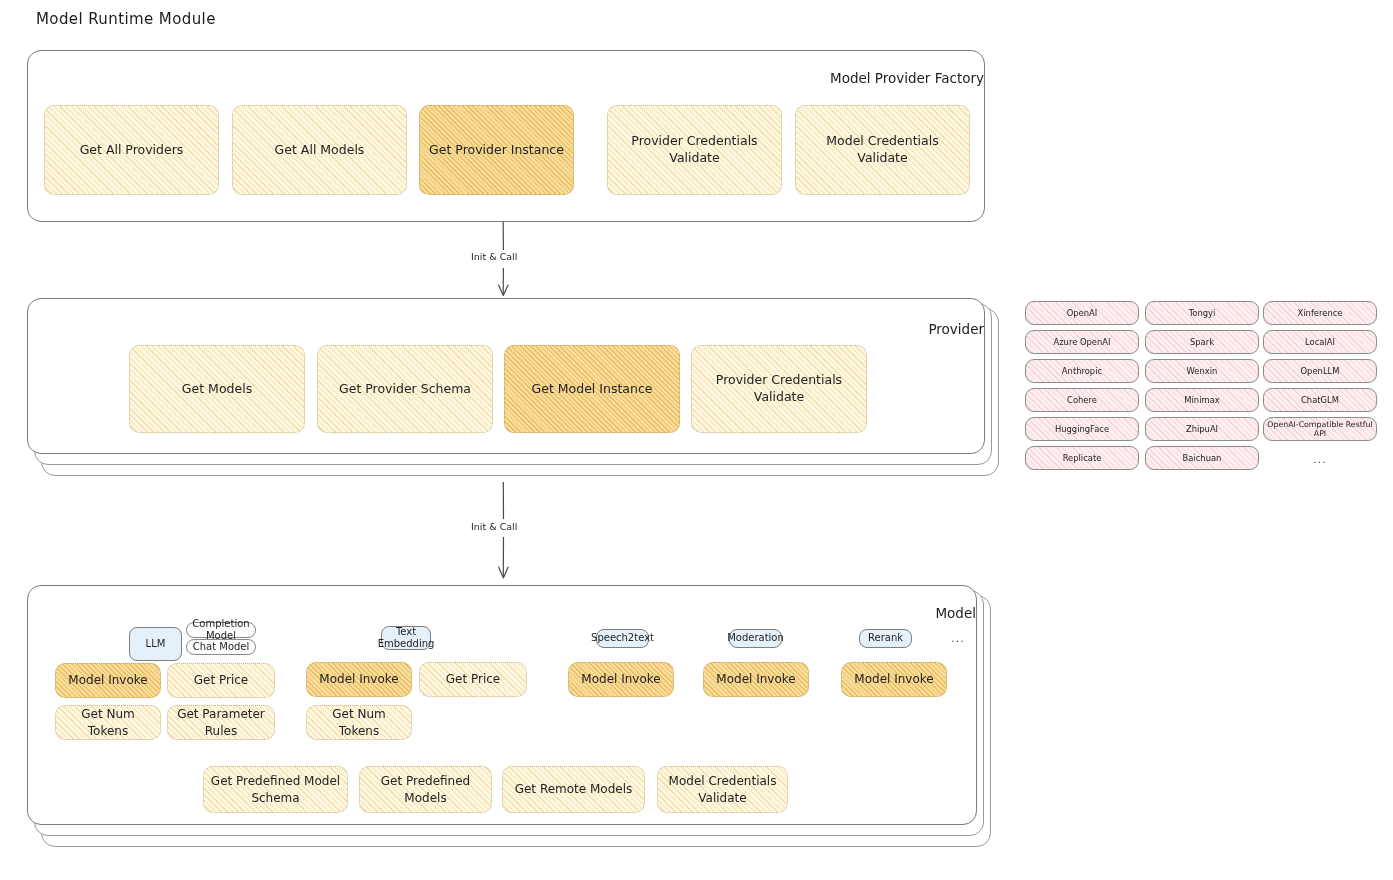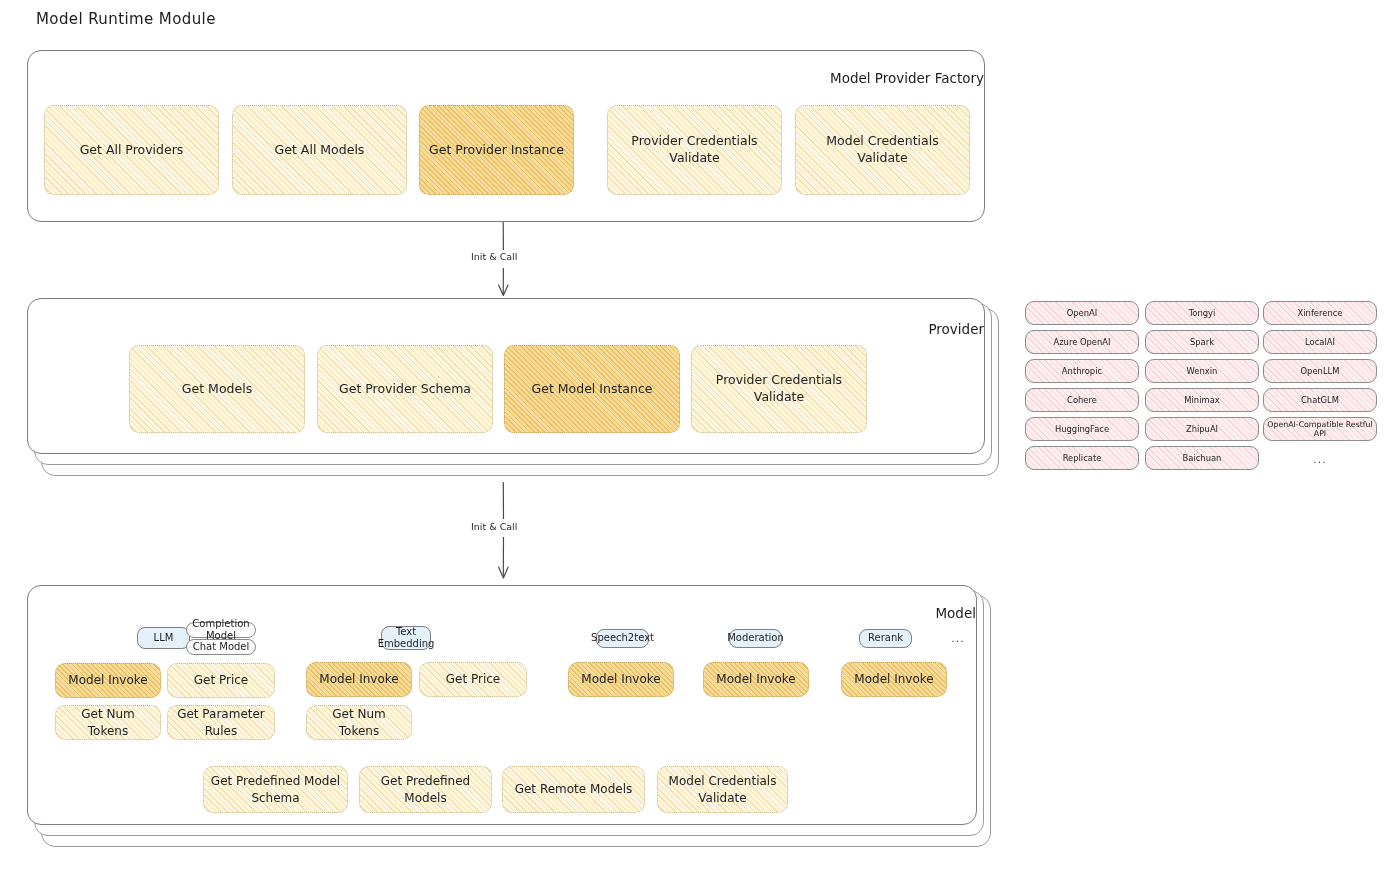--- a/index.html
+++ b/index.html
@@ -196,21 +196,21 @@
     </svg>
     <div class="arrow-label" style="left:2px; top:38px;">Init &amp; Call</div>
   </div>
 
   <div class="card-stack-layer" style="left:41px; top:595px; width:950px; height:252px;"></div>
   <div class="card-stack-layer" style="left:34px; top:590px; width:950px; height:246px;"></div>
   <div class="card" style="left:27px; top:585px; width:950px; height:240px; z-index:1;">
     <div class="card-title" style="top:19px;">Model</div>
   </div>
 
-  <div class="tag" style="left:129px; top:627px; width:53px; height:22px; z-index:2;margin-left:8px;">LLM</div>
+  <div class="tag" style="left:129px; top:627px; width:53px; height:34px; z-index:2;">LLM</div>
   <div class="tag plain" style="left:186px; top:622px; width:70px; height:16px; z-index:2;">Completion Model</div>
   <div class="tag plain" style="left:186px; top:639px; width:70px; height:16px; z-index:2;">Chat Model</div>
 
   <div class="fn hl sm" style="left:55px; top:663px; width:106px; height:35px; z-index:2;">Model Invoke</div>
   <div class="fn sm" style="left:167px; top:663px; width:108px; height:35px; z-index:2;">Get Price</div>
   <div class="fn sm" style="left:55px; top:705px; width:106px; height:35px; z-index:2;">Get Num Tokens</div>
   <div class="fn sm" style="left:167px; top:705px; width:108px; height:35px; z-index:2;">Get Parameter Rules</div>
 
   <div class="tag" style="left:381px; top:626px; width:50px; height:24px; z-index:2;">Text Embedding</div>
   <div class="fn hl sm" style="left:306px; top:662px; width:106px; height:35px; z-index:2;">Model Invoke</div>

